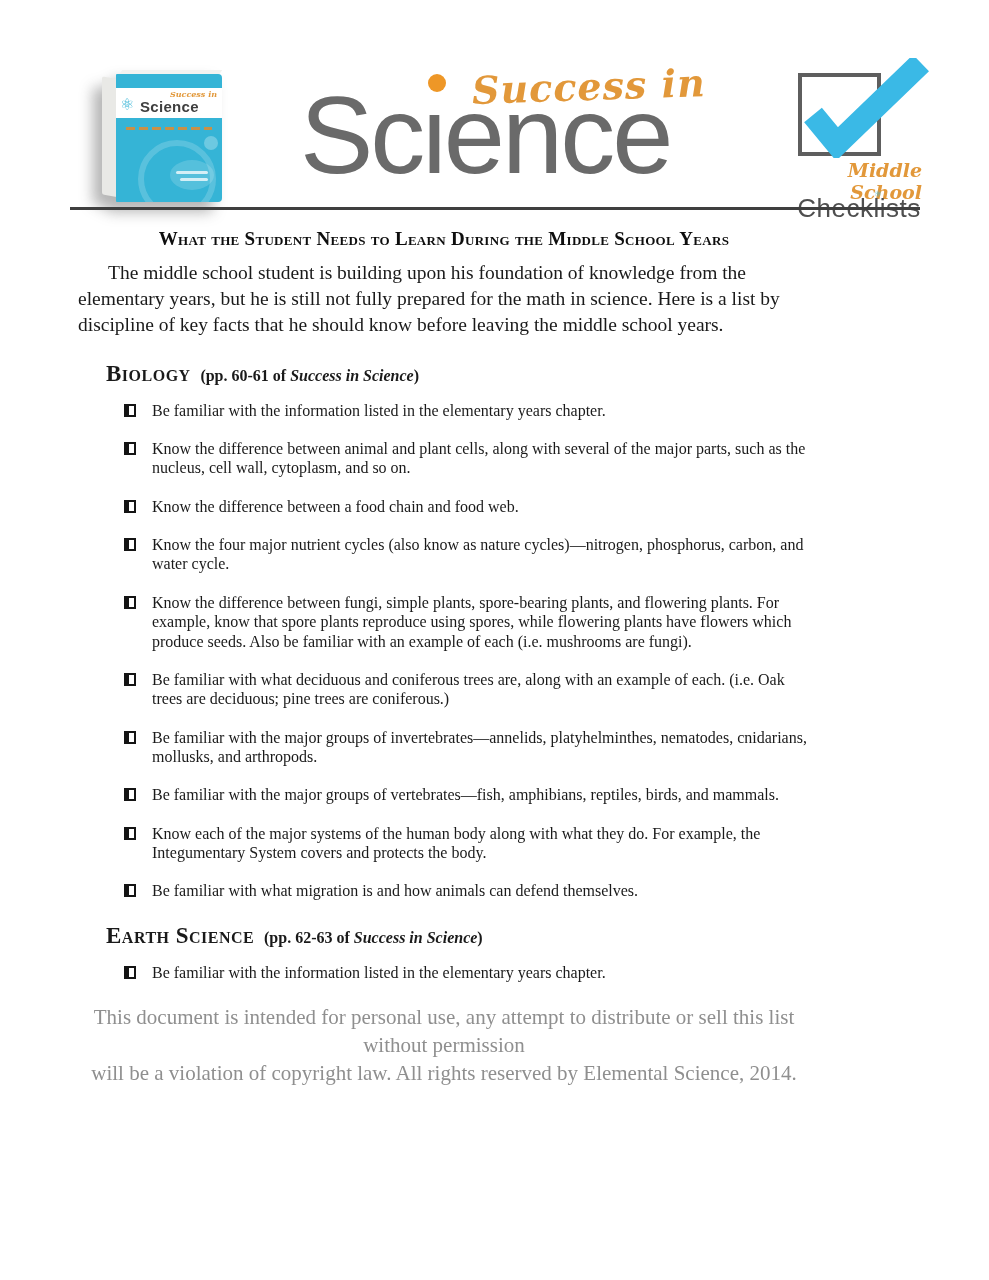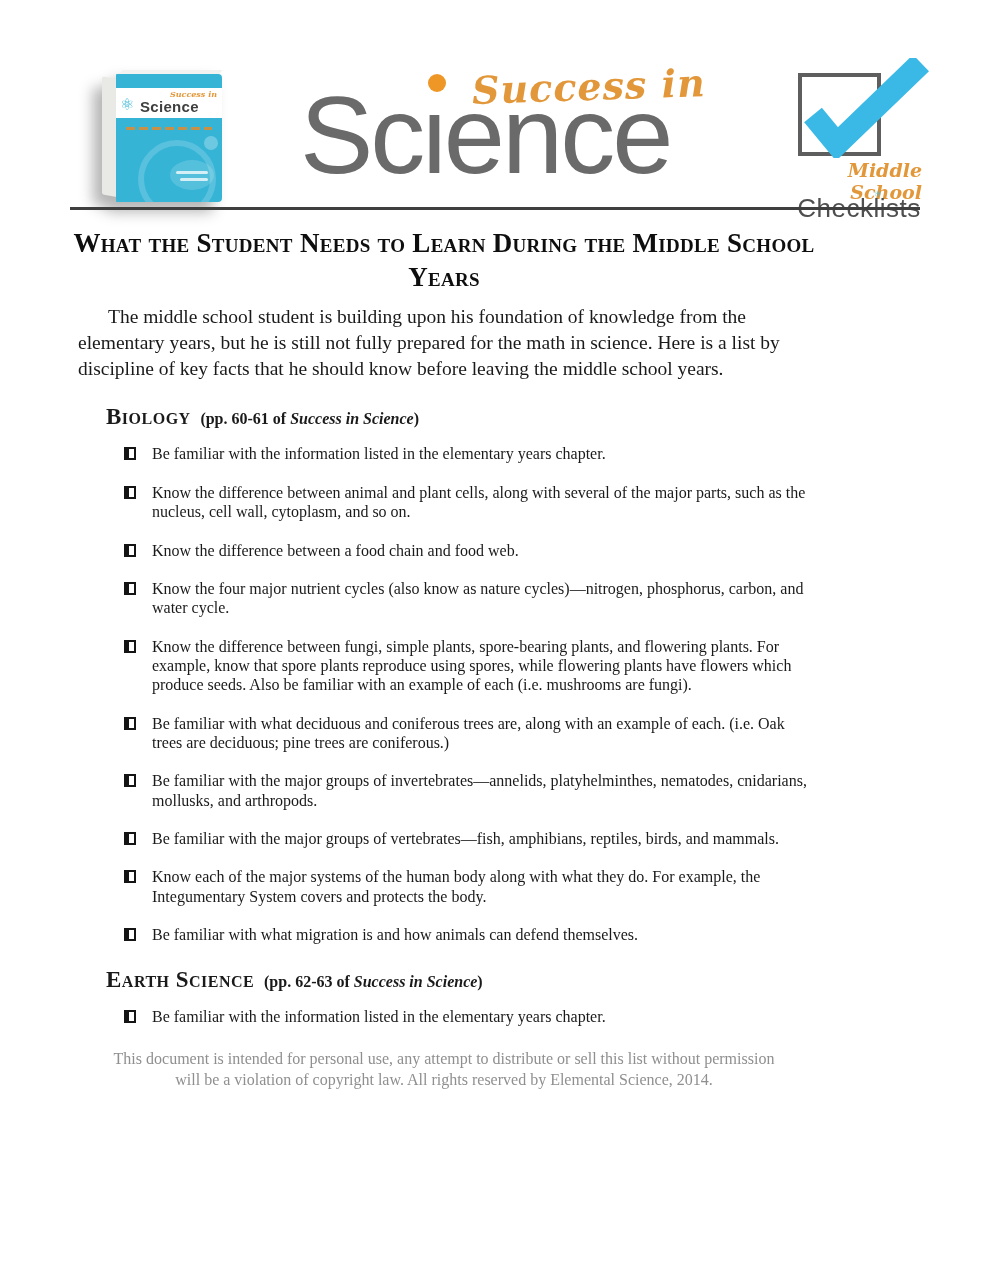--- a/index.html
+++ b/index.html
@@ -60,38 +60,38 @@
   .check-logo{position:absolute;left:790px;top:58px;width:140px;height:150px;}
   .check-logo svg{position:absolute;left:0;top:0;}
   .logo-ms{position:absolute;left:0;top:101px;width:132px;text-align:right;
         font:italic 700 19px "DejaVu Serif",serif;color:var(--orange);}
   .logo-cl{position:absolute;left:0;top:135px;width:138px;text-align:center;
         font:400 26px "Liberation Sans",sans-serif;color:#4f4f4f;letter-spacing:.5px;}
   .mini-atom{position:absolute;left:84px;top:-4px;font:9px "DejaVu Sans",sans-serif;color:var(--teal);}
 
   
   main{padding:0 70px;}
-  h1{margin:15px 0 0;text-align:center;font-weight:700;font-size:27px;line-height:1.25;
+  h1{margin:15px 0 0;text-align:center;font-weight:700;font-size:19px;line-height:1.25;
      font-variant:small-caps;letter-spacing:.3px;color:#0e0e0e;}
   .intro{margin:9px 8px 0;font-size:19.5px;line-height:1.35;text-indent:30px;}
 
   .sections{margin-left:36px;}
   .subject-heading{margin:22px 0 14px;font-size:23px;}
   .subject-name{font-variant:small-caps;font-weight:700;letter-spacing:.5px;}
   .subject-ref{font-size:16px;margin-left:4px;}
   .ref-book{font-style:italic;}
 
   ul.checklist{list-style:none;margin:0;padding:0 0 0 18px;}
   li.check-item{display:flex;align-items:flex-start;gap:16px;margin:0 0 19px;
         font-size:16px;line-height:1.21;max-width:782px;}
   .checkbox{flex:0 0 auto;width:12px;height:13px;margin-top:3px;
         border:2px solid #141414;border-left-width:5px;background:#fff;}
 
   .doc-footer{margin-top:22px;text-align:center;color:var(--footer-gray);
-        font-size:16px;line-height:1.32;}
+        font-size:21px;line-height:1.32;}
 </style>
 </head>
 <body>
 
 <div class="page">
 
   <header class="masthead">
 
     <div class="book">
       <div class="book-top"></div>

